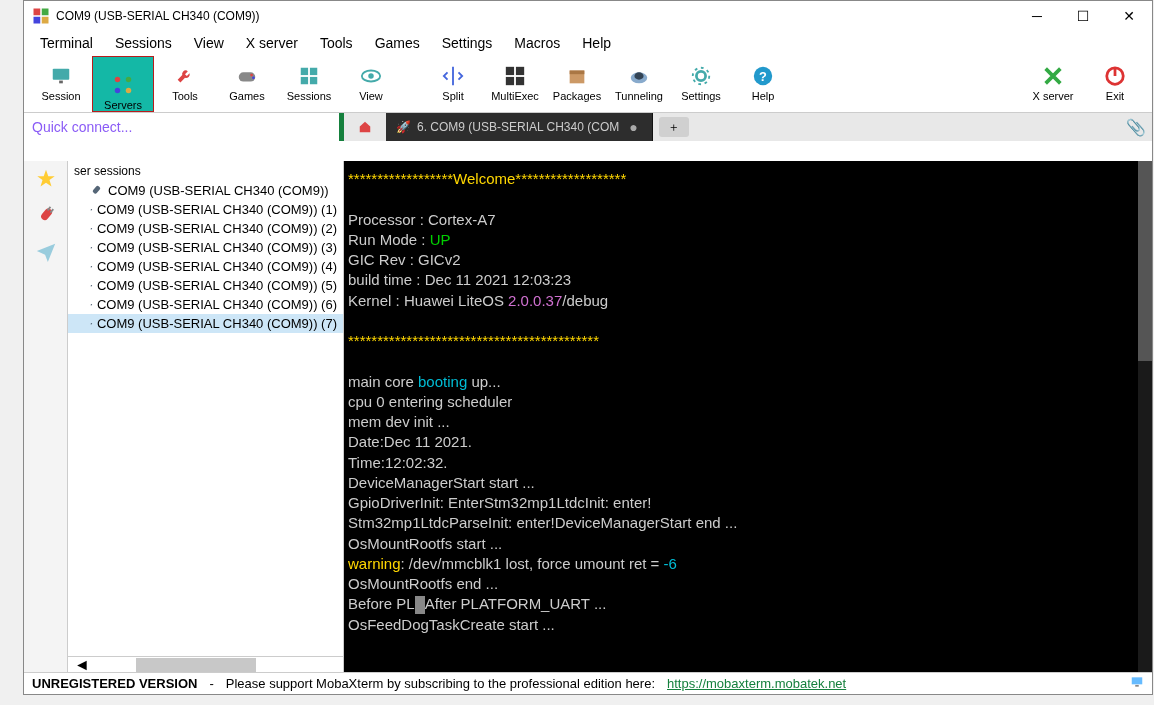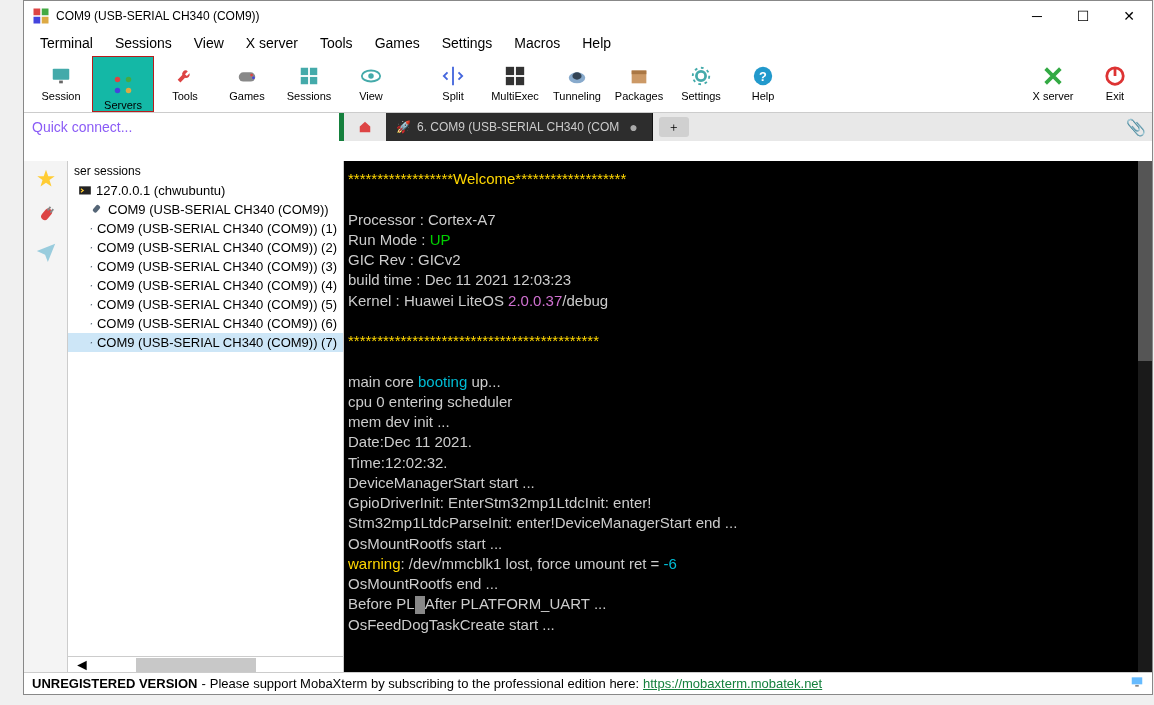--- a/index.html
+++ b/index.html
@@ -36,21 +36,21 @@
 .side-scroll-thumb { height:14px; background:#c8c8c8; width:120px; margin-left:40px;}
 .side-body { flex:1; overflow:hidden;}
 .terminal { flex: 1; background: #000; color: #ccc; font-family: Consolas, monospace; font-size: 15px; line-height: 1.35; padding: 8px 4px; overflow: hidden; position:relative;}
 .term-yellow { color: #ffd700; }
 .term-green { color: #00d000; }
 .term-cyan { color: #00bcd4; }
 .term-magenta { color: #d070d0; }
 .term-cursor { background:#888; display:inline-block; width:10px; height:18px; vertical-align:middle;}
 .term-scroll { position:absolute; right:0; top:0; width:14px; height:100%; background:#1a1a1a;}
 .term-thumb { position:absolute; right:0; top:0; width:14px; height:200px; background:#555;}
-.statusbar { height: 22px; display: flex; align-items: center; padding: 0 8px; font-size: 13px; border-top:1px solid #ccc; gap:4px;}
+.statusbar { height: 22px; display: flex; align-items: center; padding: 0 8px; font-size: 13px; border-top:1px solid #ccc; gap:12px;}
 .statusbar a { color: #15803d; }
 .statusbar .unreg { font-weight:bold;}
 .small-svg { width:14px; height:14px; }
 </style>
 </head>
 <body>
 
 <div class="window">
   <div class="titlebar">
     <span class="titlebar-icon">
@@ -139,31 +139,31 @@
         <span class="toolbtn-icon"><svg viewBox="0 0 24 24">
             <rect x="2" y="2" width="9" height="9" fill="#333"></rect>
             <rect x="13" y="2" width="9" height="9" fill="#333"></rect>
             <rect x="2" y="13" width="9" height="9" fill="#333"></rect>
             <rect x="13" y="13" width="9" height="9" fill="#333"></rect>
           </svg></span>
         <span>MultiExec</span>
       </div>
     <div class="toolbtn">
         <span class="toolbtn-icon"><svg viewBox="0 0 24 24">
+            <rect x="4" y="6" width="16" height="14" fill="#c96"></rect>
+            <rect x="4" y="6" width="16" height="4" fill="#a74"></rect>
+          </svg></span>
+        <span>Packages</span>
+      </div>
+    <div class="toolbtn">
+        <span class="toolbtn-icon"><svg viewBox="0 0 24 24">
             <ellipse cx="12" cy="14" rx="9" ry="6" fill="#8ac"></ellipse>
             <ellipse cx="12" cy="12" rx="5" ry="4" fill="#345"></ellipse>
           </svg></span>
         <span>Tunneling</span>
-      </div>
-    <div class="toolbtn">
-        <span class="toolbtn-icon"><svg viewBox="0 0 24 24">
-            <rect x="4" y="6" width="16" height="14" fill="#c96"></rect>
-            <rect x="4" y="6" width="16" height="4" fill="#a74"></rect>
-          </svg></span>
-        <span>Packages</span>
       </div>
     <div class="toolbtn">
         <span class="toolbtn-icon"><svg viewBox="0 0 24 24">
             <circle cx="12" cy="12" r="5" fill="none" stroke="#4aa" stroke-width="3"></circle>
             <circle cx="12" cy="12" r="9" fill="none" stroke="#4aa" stroke-width="2" stroke-dasharray="3 4"></circle>
           </svg></span>
         <span>Settings</span>
       </div>
     <div class="toolbtn">
         <span class="toolbtn-icon"><svg viewBox="0 0 24 24">
@@ -226,27 +226,20 @@
           <svg viewBox="0 0 24 24" width="22" height="22">
             <path d="M2 12l20-8-8 20-3-8z" fill="#9cd"></path>
           </svg>
         </div>
     </div>
 
     <div class="sidebar">
       <div class="side-body">
       <div class="side-head">
             <span>ser sessions</span>
-          </div>
-      <div class="side-item" style="padding-left:10px">
-            <svg class="small-svg" viewBox="0 0 24 24">
-              <rect x="2" y="4" width="20" height="14" fill="#222"></rect>
-              <path d="M5 8l4 3-4 3" stroke="#fc3" stroke-width="2" fill="none"></path>
-            </svg>
-            <span>127.0.0.1 (chwubuntu)</span>
           </div>
       <div id="sidebar-items">
             <div class="side-item">
               <svg class="small-svg" viewBox="0 0 24 24">
                 <rect x="6" y="4" width="8" height="14" rx="3" fill="#567" transform="rotate(40 12 12)"></rect>
               </svg>
               <span>COM9  (USB-SERIAL CH340 (COM9))</span>
             </div>
             <div class="side-item">
               <svg class="small-svg" viewBox="0 0 24 24">

